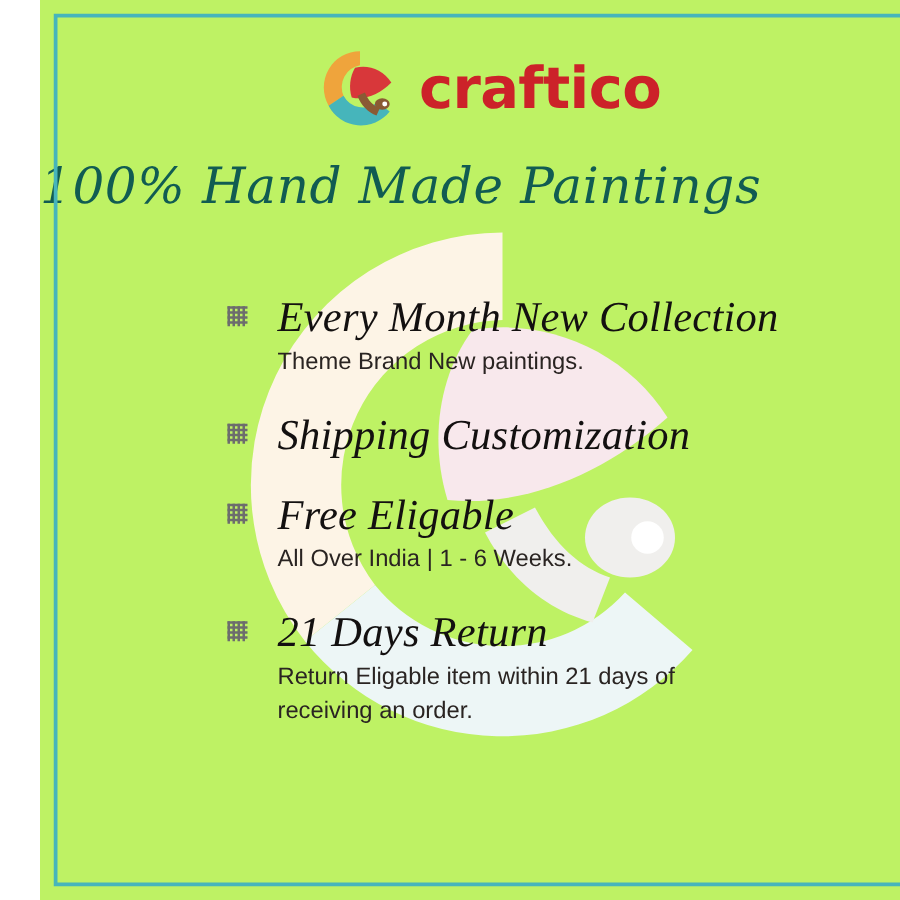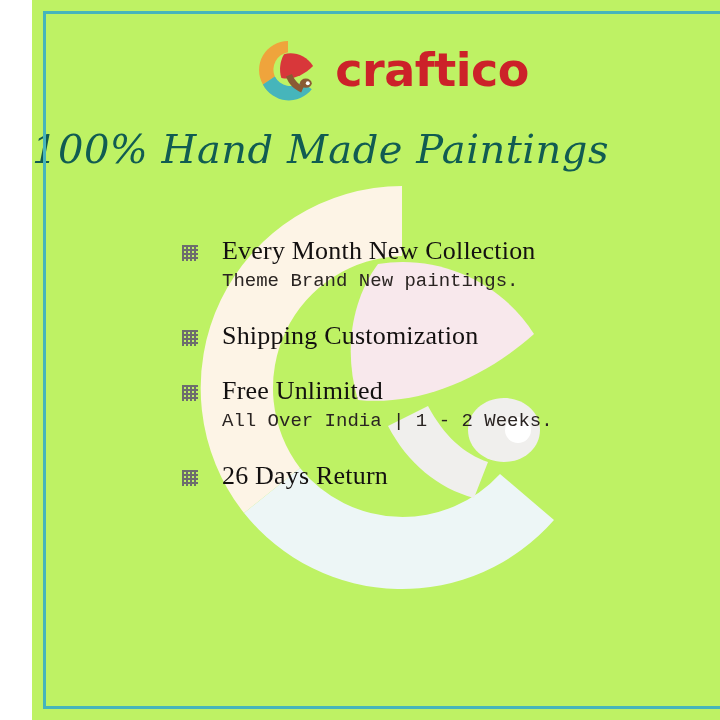--- a/index.html
+++ b/index.html
@@ -107,28 +107,29 @@
     position: absolute;
     left: 2px;
     top: 7px;
     width: 20px;
     height: 20px;
   }
   .bullet svg { display:block; width:100%; height:100%; }
 
   .feature-title {
     font-family: "Liberation Serif", "DejaVu Serif", serif;
-    font-size: 26px;
+    font-size: 34px;
     line-height: 1.14;
     color: #131010;
     letter-spacing: 0.2px;
     white-space: nowrap;
+    font-style: italic;
   }
   .feature-desc {
-    font-family: Liberation Mono, monospace;
+    font-family: Liberation Sans, sans-serif;
     font-size: 19px;
     line-height: 1.42;
     color: #2a2422;
     margin-top: 2px;
     max-width: 360px;
   }
 </style>
 </head>
 <body>
 
@@ -207,32 +208,33 @@
 
     <div class="feature">
       <span class="bullet">
         <svg viewBox="0 0 20 20" xmlns="http://www.w3.org/2000/svg">
           <g stroke="#6d6d6d" stroke-width="2" fill="none">
             <path d="M2,3 H18 M2,7 H18 M2,11 H18 M2,15 H18"></path>
             <path d="M3,2 V18 M7,2 V18 M11,2 V18 M15,2 V18"></path>
           </g>
         </svg>
       </span>
-      <div class="feature-title">Free Unlimited</div>
-      <div class="feature-desc">All Over India | 1 - 2 Weeks.</div>
-    </div>
-
-    <div class="feature">
-      <span class="bullet">
-        <svg viewBox="0 0 20 20" xmlns="http://www.w3.org/2000/svg">
-          <g stroke="#6d6d6d" stroke-width="2" fill="none">
-            <path d="M2,3 H18 M2,7 H18 M2,11 H18 M2,15 H18"></path>
-            <path d="M3,2 V18 M7,2 V18 M11,2 V18 M15,2 V18"></path>
-          </g>
-        </svg>
-      </span>
-      <div class="feature-title">26 Days Return</div>
+      <div class="feature-title">Free Eligable</div>
+      <div class="feature-desc">All Over India | 1 - 6 Weeks.</div>
+    </div>
+
+    <div class="feature">
+      <span class="bullet">
+        <svg viewBox="0 0 20 20" xmlns="http://www.w3.org/2000/svg">
+          <g stroke="#6d6d6d" stroke-width="2" fill="none">
+            <path d="M2,3 H18 M2,7 H18 M2,11 H18 M2,15 H18"></path>
+            <path d="M3,2 V18 M7,2 V18 M11,2 V18 M15,2 V18"></path>
+          </g>
+        </svg>
+      </span>
+      <div class="feature-title">21 Days Return</div>
+      <div class="feature-desc">Return Eligable item within 21 days of receiving an order.</div>
     </div>
 
   </div>
 
   <div class="border-frame"></div>
 </div>
 
 </body></html>

